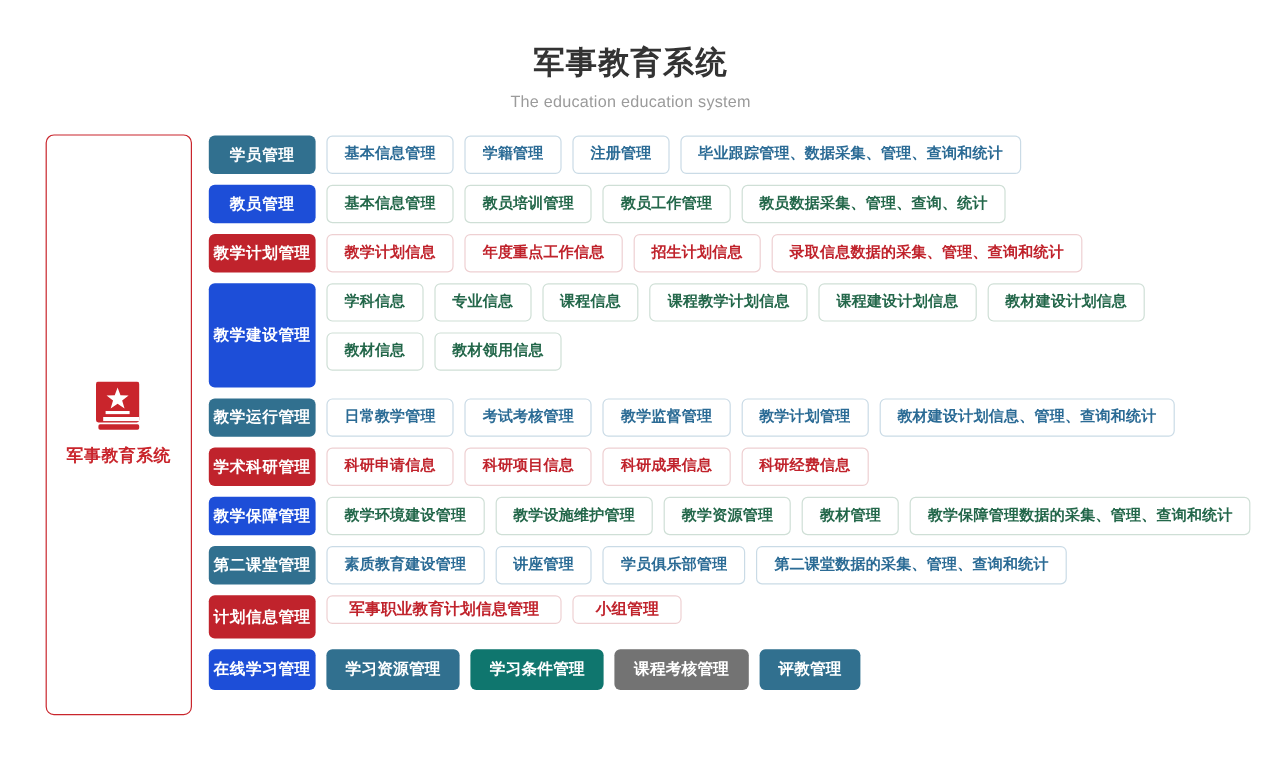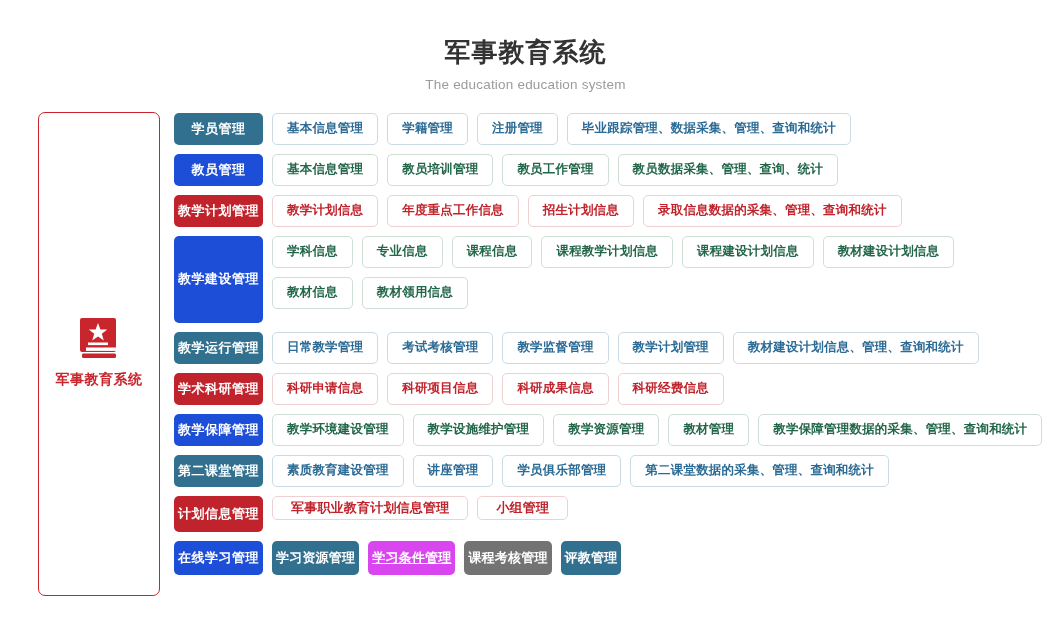--- a/index.html
+++ b/index.html
@@ -126,25 +126,25 @@
     letter-spacing: .2px;
   }
   .item.blue  { color: #2b6b95; border-color: #cadbe6; }
   .item.green { color: #23674a; border-color: #cfdfd6; }
   .item.red   { color: #c0232c; border-color: #eed0d2; }
 
   
   .item.solid { color: #ffffff; border: none; font-size: 13px; }
   .item.solid.blue  { background: #31708f; }
   .item.solid.green { background: #737373; }
-  .item.solid.red   { background: #d946ef; text-decoration: underline; }
+  .item.solid.red   { background: #0f766e; }
 
   
   .item.tall { height: 24px; padding: 0 18px; font-size: 13px; }
-  .item.solidrow { height: 34px; padding: 0 4px; }
+  .item.solidrow { height: 34px; padding: 0 16px; }
 
   .row-h32 .cat-label { height: 32px; }
   .row-h36 .cat-label { height: 36px; }
   .row-h34 .cat-label { height: 34px; }
   .row-tall .cat-label { height: 87px; }
 </style>
 </head>
 <body>
 
 <div class="header">

